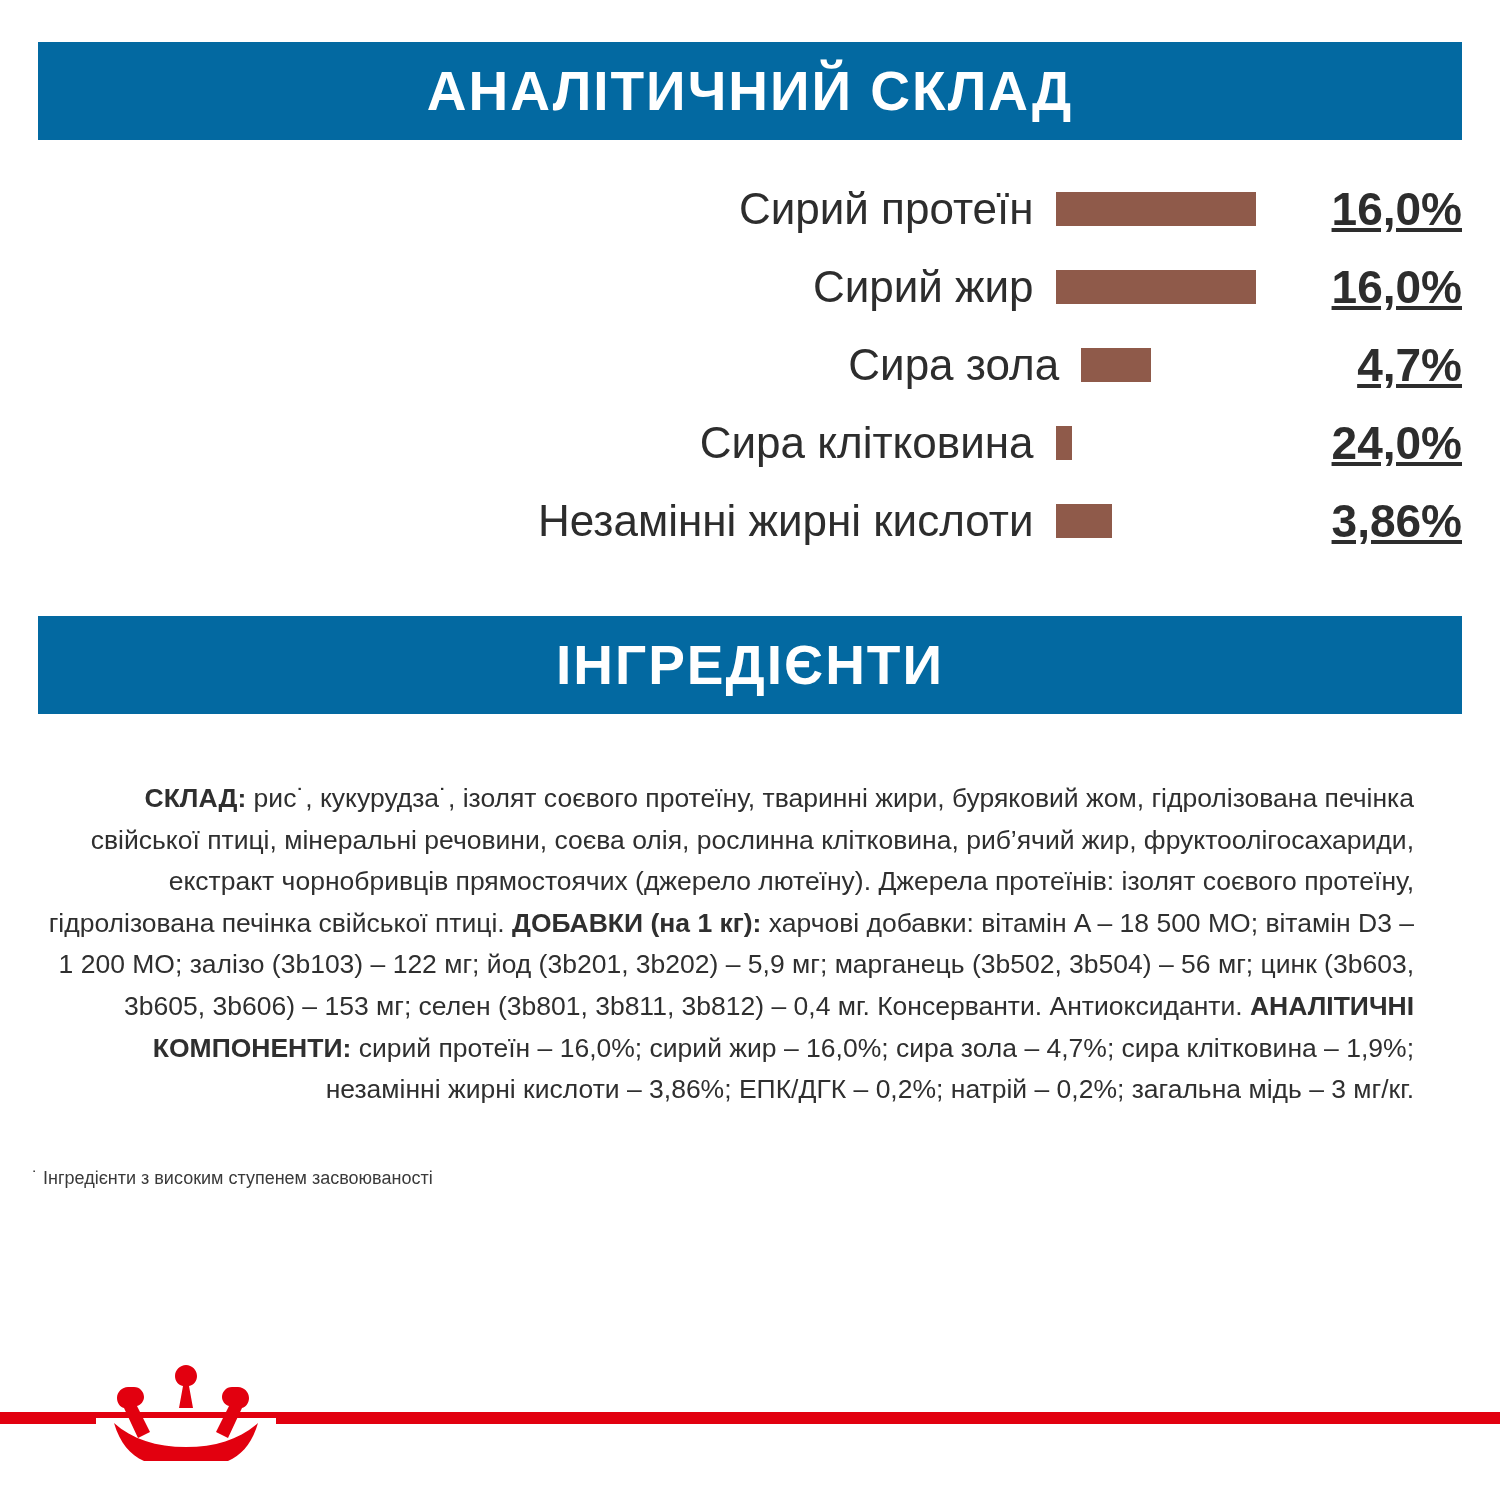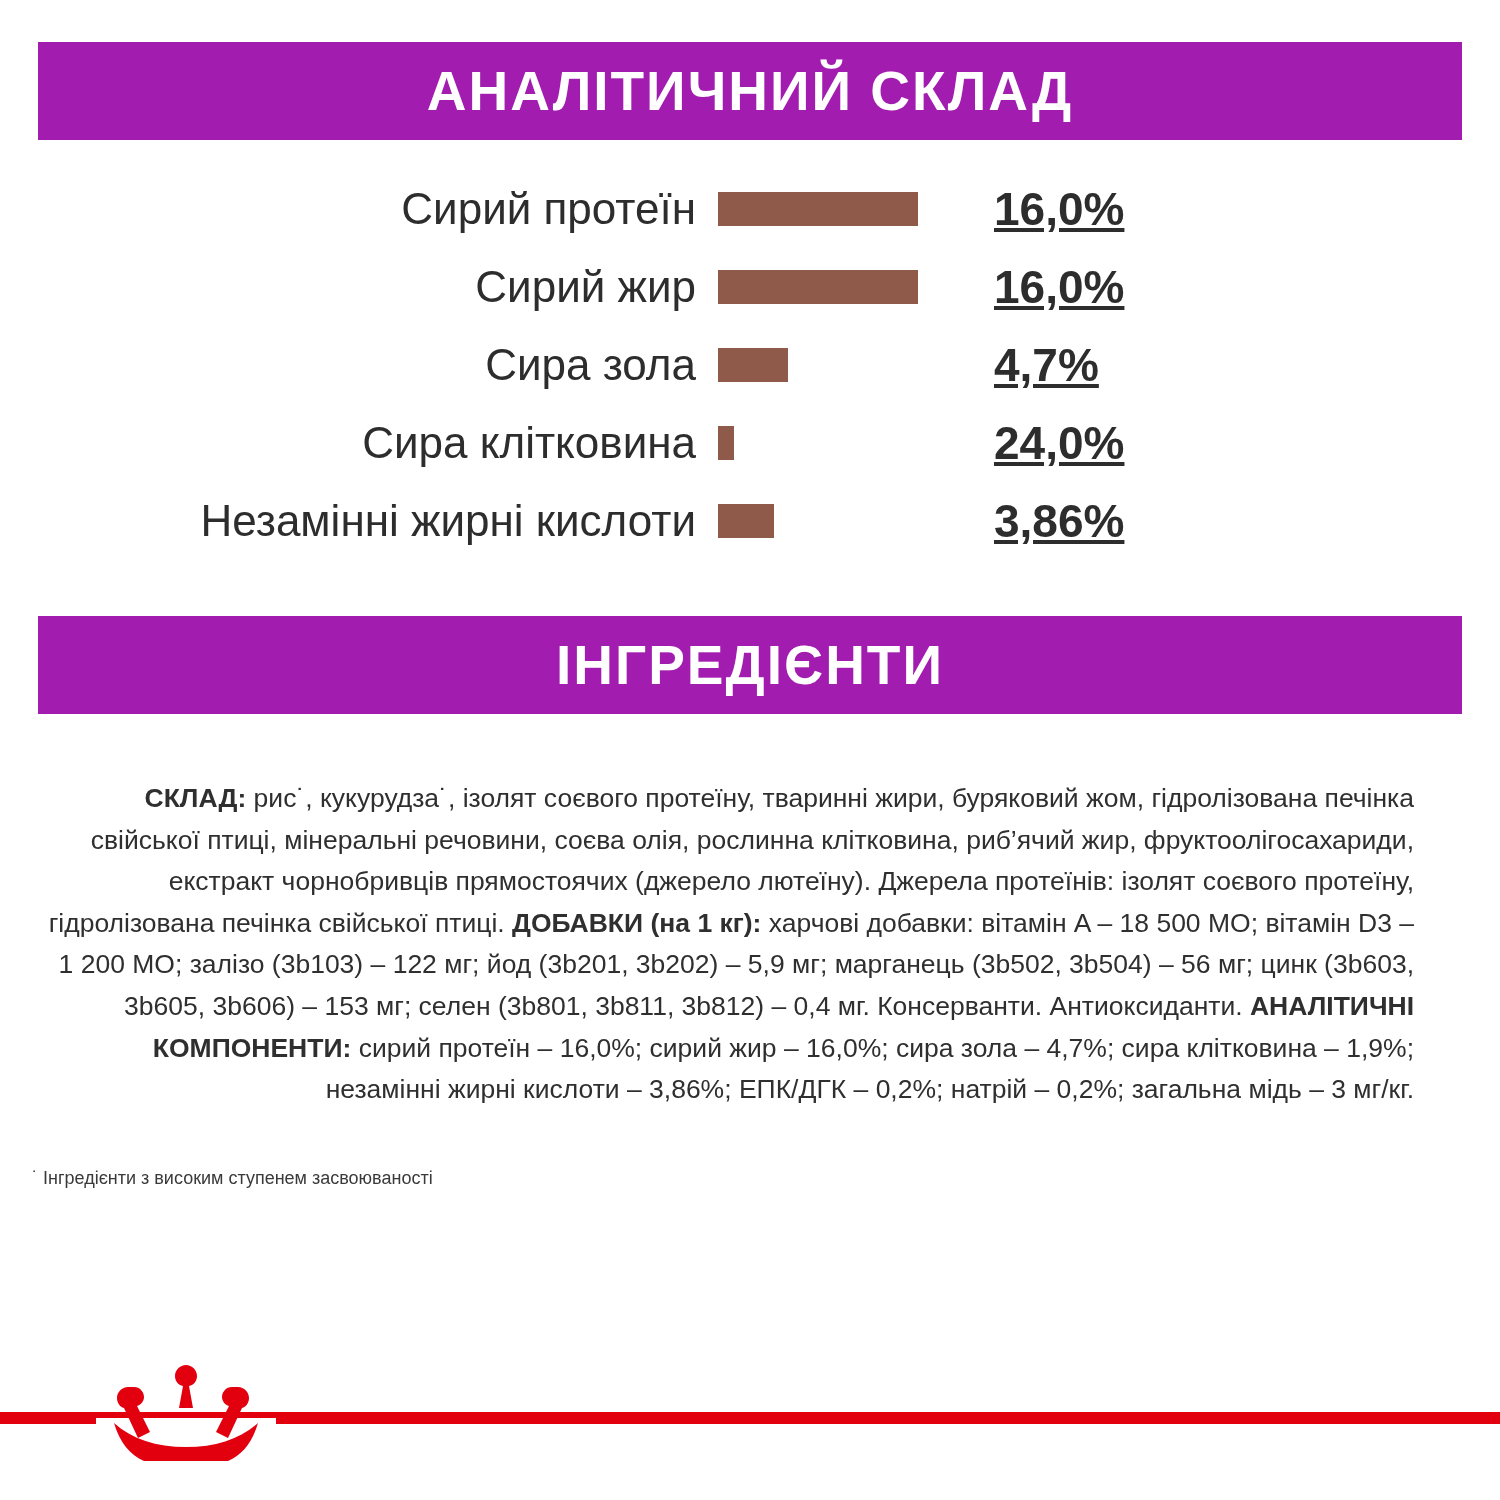--- a/index.html
+++ b/index.html
@@ -18,21 +18,21 @@
   }
   .page {
     width: 1500px;
     height: 1500px;
     position: relative;
     box-sizing: border-box;
   }
 
   
   .banner {
-    background: #a21caf;
+    background: #0369a1;
     color: #ffffff;
     text-align: center;
     font-weight: bold;
     letter-spacing: 2px;
     text-transform: uppercase;
     display: flex;
     align-items: center;
     justify-content: center;
     box-sizing: border-box;
   }
@@ -58,20 +58,21 @@
     position: absolute;
     left: 38px;
     top: 170px;
     width: 1424px;
     height: 440px;
   }
   .chart-row {
     display: flex;
     align-items: center;
     height: 78px;
+    justify-content: flex-end;
   }
   .chart-label {
     width: 680px;
     text-align: right;
     padding-right: 22px;
     font-size: 44px;
     color: #2d2d2d;
     white-space: nowrap;
     box-sizing: border-box;
   }

